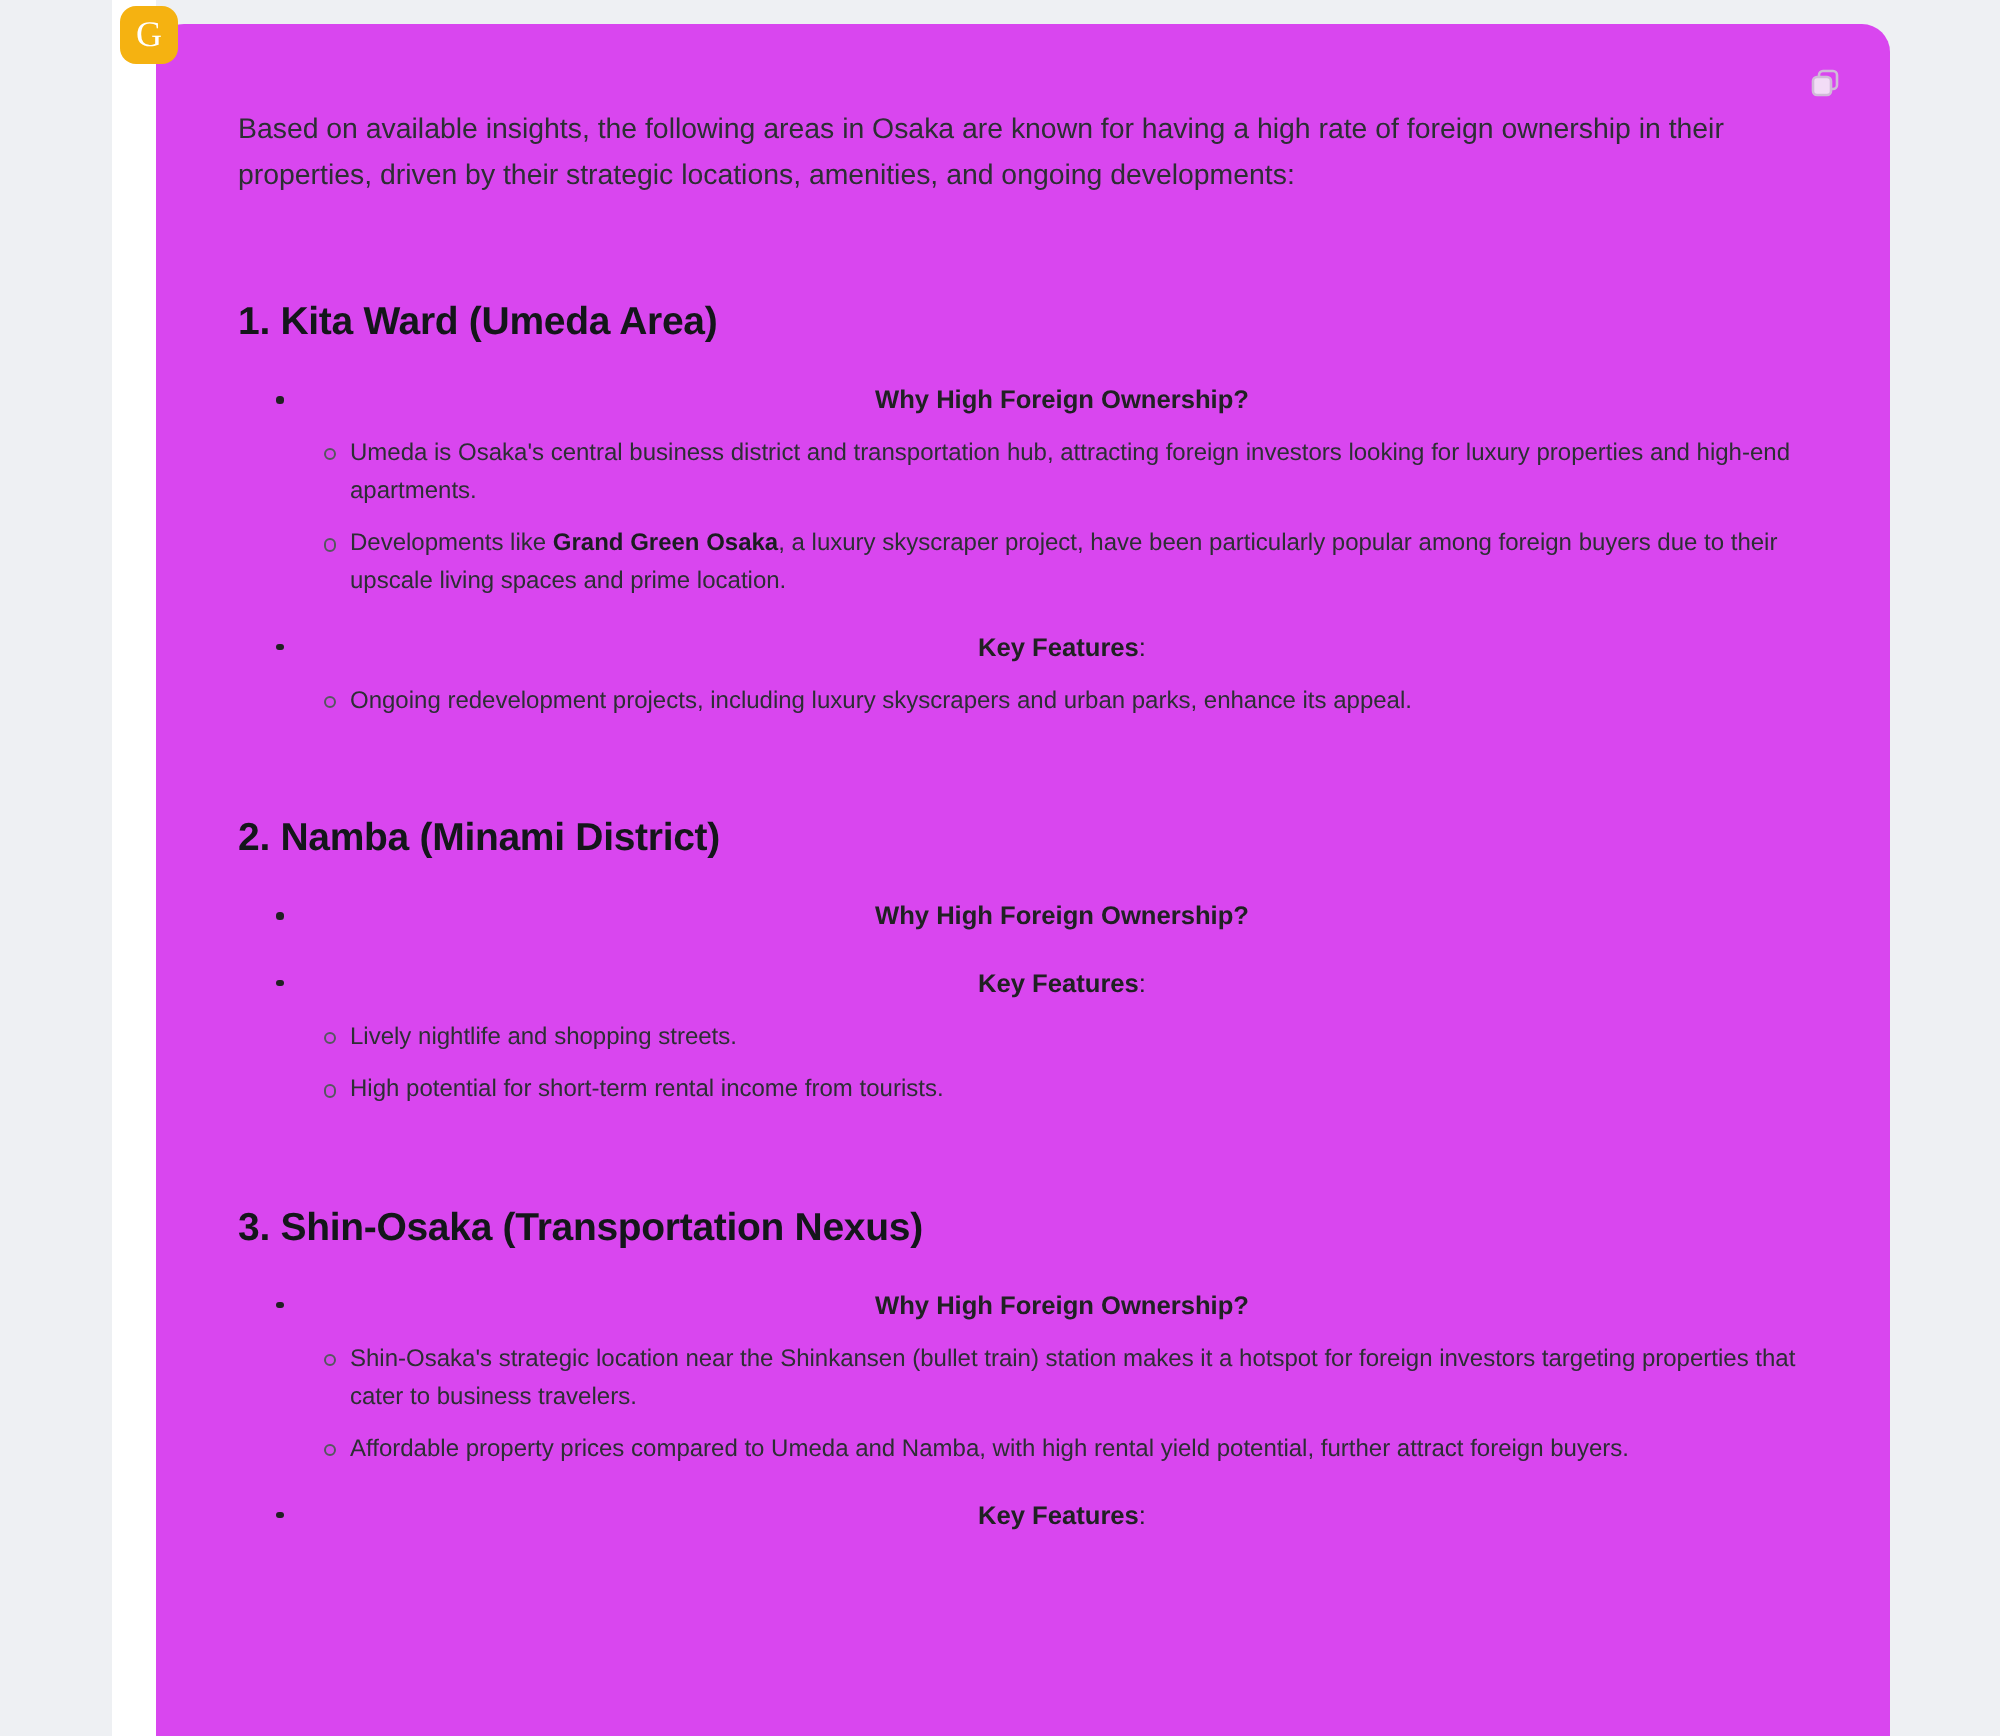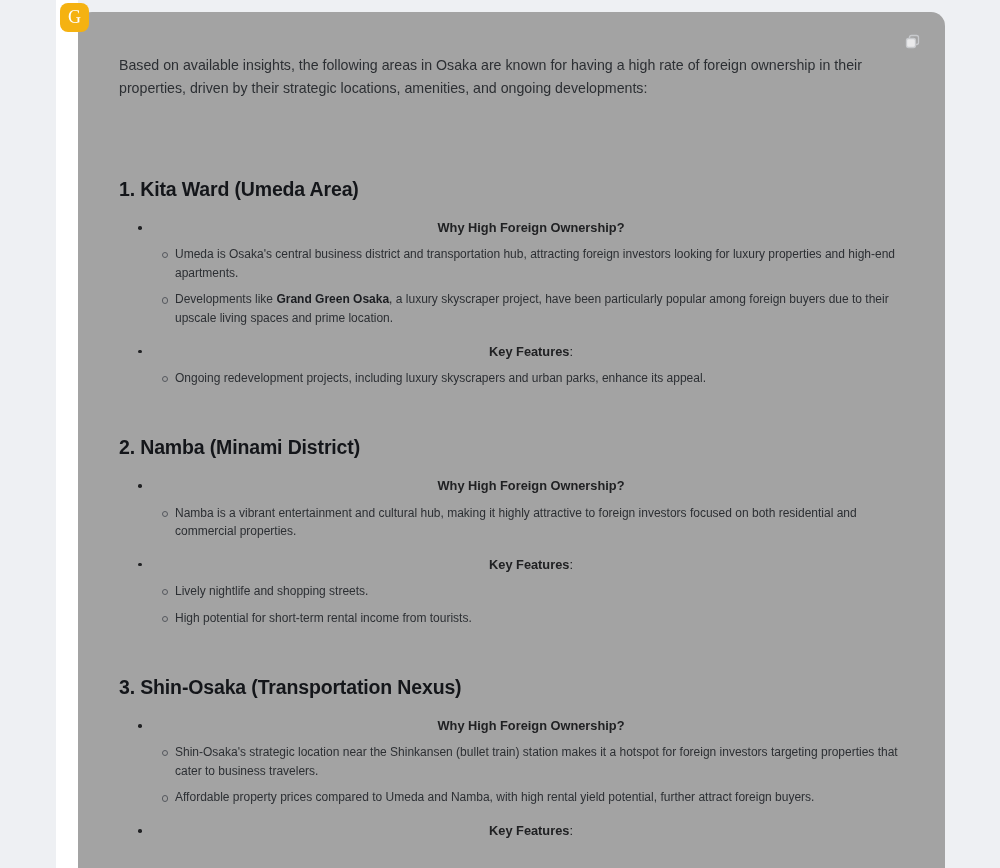--- a/index.html
+++ b/index.html
@@ -45,21 +45,21 @@
     letter-spacing: 0;
   }
 
   
   .card {
     position: absolute;
     left: 78px;
     top: 12px;
     width: 867px;
     height: 856px;
-    background: #a3a3a3;
+    background: #d946ef;
     border-top-left-radius: 14px;
     border-top-right-radius: 14px;
     overflow: hidden;
   }
 
   .copy-btn {
     position: absolute;
     right: 22px;
     top: 20px;
     width: 20px;
@@ -87,21 +87,21 @@
 
   h2.section-heading {
     font-size: 19.5px;
     font-weight: bold;
     color: #14161a;
     margin: 0 0 0 0;
     letter-spacing: -0.15px;
   }
 
   .section { margin-top: 49px; }
-  .section:first-of-type { margin-top: 78px; }
+  .section:first-of-type { margin-top: 50px; }
 
   ul.lvl1 {
     list-style: none;
     margin: 17px 0 0 0;
     padding: 0 0 0 19px;
   }
   ul.lvl1 > li.group { margin-bottom: 0; }
 
   .group-label {
     position: relative;
@@ -192,21 +192,20 @@
               </ul>
             </li>
           </ul>
         </div>
         <div class="section">
           <h2 class="section-heading">2. Namba (Minami District)</h2>
           <ul class="lvl1">
             <li class="group group-block">
               <div class="group-label"><span>Why High Foreign Ownership?</span></div>
               <ul class="lvl2">
-                <li><span>Namba is a vibrant entertainment and cultural hub, making it highly attractive to foreign investors focused on both residential and commercial properties.</span></li>
               </ul>
             </li>
             <li class="group group-block">
               <div class="group-label"><span>Key Features</span><span class="colon">:</span></div>
               <ul class="lvl2">
                 <li><span>Lively nightlife and shopping streets.</span></li>
                 <li><span>High potential for short-term rental income from tourists.</span></li>
               </ul>
             </li>
           </ul>

